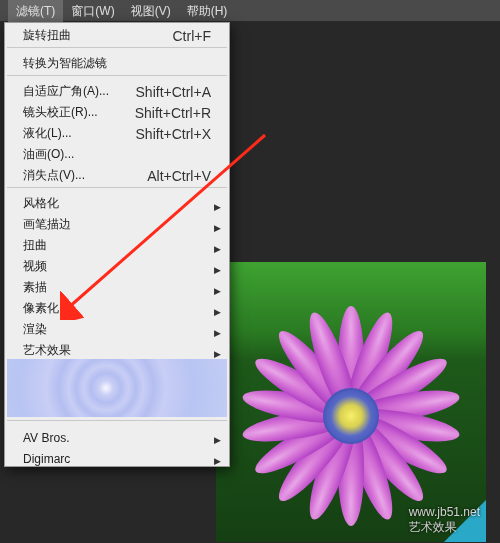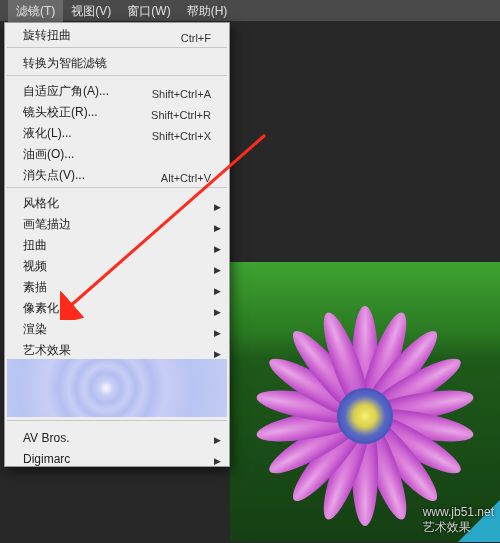--- a/index.html
+++ b/index.html
@@ -1,42 +1,42 @@
 <!DOCTYPE html>
 <html><head>
 <meta charset="utf-8">
 <style>
 *{margin:0;padding:0;box-sizing:border-box;font-family:"Microsoft YaHei",sans-serif;font-size:12px}
 body{width:500px;height:543px;background:#323232;overflow:hidden;position:relative}
 .menubar{height:22px;background:#4a4a4a;display:flex;align-items:flex-start;padding-left:8px;border-bottom:1px solid #2a2a2a}
 .menubar .item{color:#e0e0e0;padding:0 8px;height:22px;line-height:22px;cursor:pointer}
 .menubar .item.active{background:#6a6a6a}
 .canvas-area{position:absolute;left:0;top:22px;right:0;bottom:0;background:#282828}
-.image{position:absolute;left:230px;top:240px;width:270px;height:280px;background:linear-gradient(180deg,#3fa331 0%,#2a7a22 25%,#1e5a1a 35%,#153f13 100%)}
+.image{position:absolute;left:216px;top:240px;width:270px;height:280px;background:linear-gradient(180deg,#3fa331 0%,#2a7a22 25%,#1e5a1a 35%,#153f13 100%)}
 .flower{position:absolute;left:50%;top:55%;transform:translate(-50%,-50%);width:240px;height:240px}
 .petal{position:absolute;left:50%;top:50%;width:26px;height:110px;background:radial-gradient(ellipse at 50% 20%,#e8a8e8 0%,#d878d8 30%,#b848c8 70%,#9838a8 100%);border-radius:50% 50% 45% 45%;transform-origin:50% 100%}
 .center{position:absolute;left:50%;top:50%;transform:translate(-50%,-50%);width:56px;height:56px;border-radius:50%;background:radial-gradient(circle,#f8f068 0%,#d8d050 30%,#5868c8 55%,#3848a8 100%);border:2px solid #4858b8}
 .watermark{position:absolute;right:6px;bottom:6px;color:rgba(240,240,240,0.85);font-size:13px;text-shadow:0 0 3px #000}
 .wm-corner{position:absolute;right:0;bottom:0;width:0;height:0;border-left:42px solid transparent;border-bottom:42px solid #2aa8c8}
 .dropdown{position:absolute;left:4px;top:22px;width:226px;background:#eeeeee;border:1px solid #9a9a9a;box-shadow:2px 4px 12px rgba(0,0,0,.6)}
 .dd-row{display:flex;align-items:flex-end;height:21px;padding:0 18px;color:#222;cursor:default;position:relative}
 .dd-row.has-sub::after{content:"▶";position:absolute;right:8px;font-size:9px;color:#333}
 .dd-row .lbl{flex:1}
-.dd-row .sc{color:#333;font-size:11px}
+.dd-row .sc{color:#333;font-size:14px}
 .sep{height:1px;background:#c8c8c8;margin:3px 2px}
 .swirl{height:58px;margin:0 2px;background:radial-gradient(circle at 45% 50%,#fafaff 0%,#c8cef5 6%,#b4bef0 12%,#c8cef5 18%,#b4bef0 24%,#c8cef5 30%,#b4bef0 38%,#c8cef5 48%,#b8c4f2 70%,#c2ccf4 100%)}
 .arrow{position:absolute;left:60px;top:130px;width:210px;height:190px;pointer-events:none}
 </style>
 </head>
 <body>
 
 <div class="menubar">
   <div class="item active">滤镜(T)</div>
+  <div class="item">窗口(W)</div>
   <div class="item">视图(V)</div>
-  <div class="item">窗口(W)</div>
   <div class="item">帮助(H)</div>
 </div>
 
 <div class="canvas-area">
   <div class="image">
     <div class="flower">
       <div class="petal" style="transform:translate(-50%,-100%) rotate(0deg)"></div>
       <div class="petal" style="transform:translate(-50%,-100%) rotate(20deg)"></div>
       <div class="petal" style="transform:translate(-50%,-100%) rotate(40deg)"></div>
       <div class="petal" style="transform:translate(-50%,-100%) rotate(60deg)"></div>

